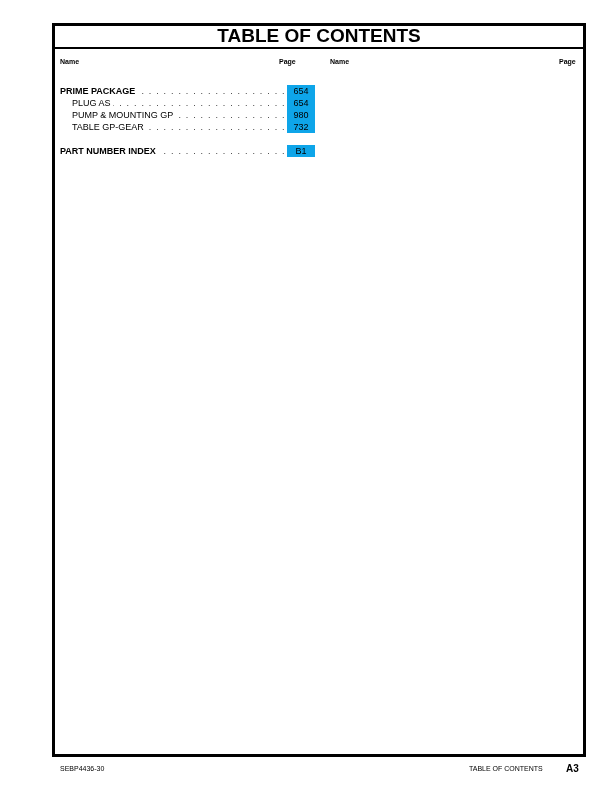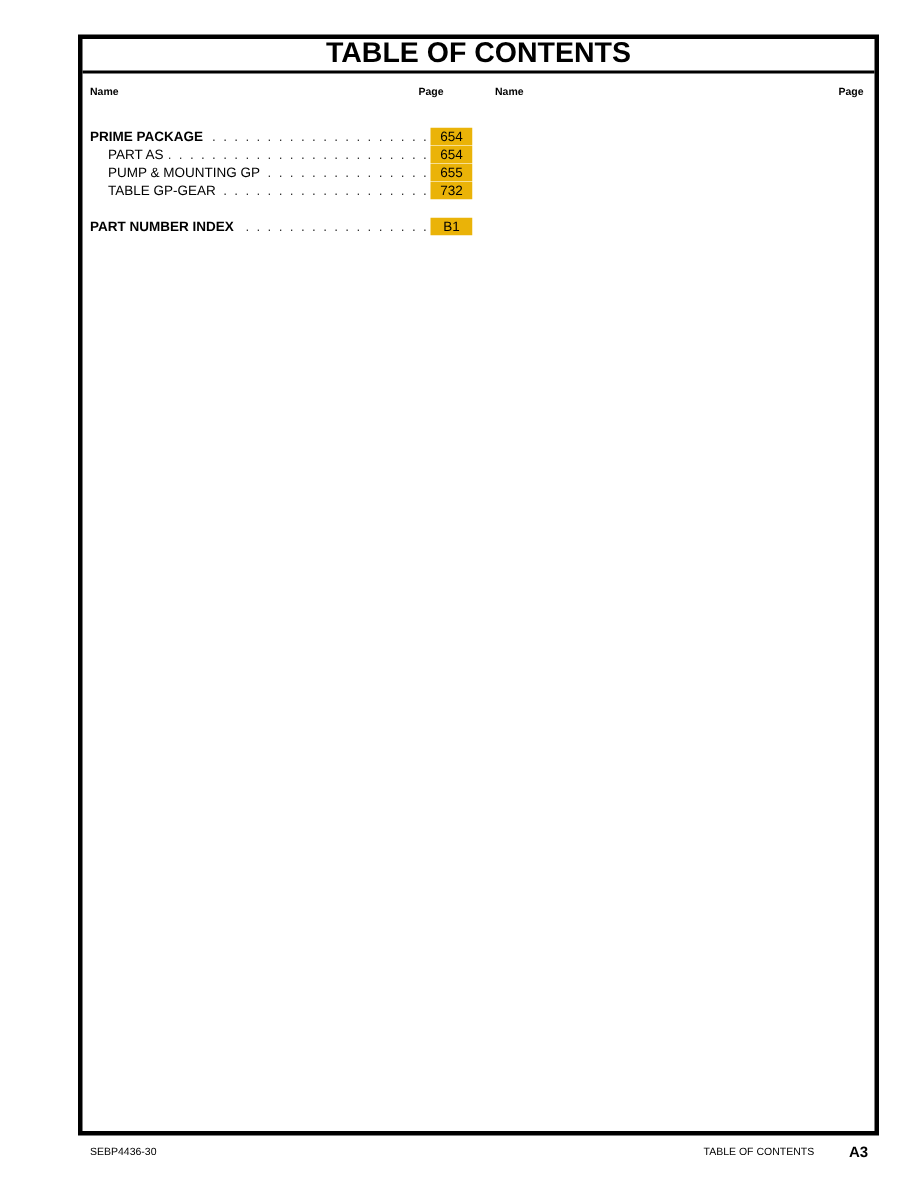--- a/index.html
+++ b/index.html
@@ -7,21 +7,21 @@
     .frame { position: absolute; left: 52px; top: 23px; width: 528px; height: 728px; border: 3px solid #000; }
     .title-bar { position: absolute; left: 0; top: 0; right: 0; height: 21px; border-bottom: 2px solid #000; text-align: center; }
     .title { font-size: 19px; font-weight: bold; line-height: 24px; margin-top: -2px; letter-spacing: 0px; }
     .colhead { position: absolute; top: 32px; font-size: 7px; font-weight: bold; }
     .entries { position: absolute; left: 5px; top: 59px; width: 255px; }
     .entry { position: relative; height: 12px; font-size: 9px; line-height: 12px; white-space: nowrap; overflow: hidden; }
     .entry .name { background: #fff; position: relative; z-index: 1; padding-right: 2px; }
     .entry.main .name { font-weight: bold; }
     .entry.sub .name { padding-left: 12px; }
     .entry .dots { position: absolute; left: 0; right: 30px; top: 0; letter-spacing: 1.2px; color: #333; overflow: hidden; }
-    .entry .page { position: absolute; right: 0; width: 28px; text-align: center; top: 0; background: #eab308; z-index: 1; }
+    .entry .page { position: absolute; right: 0; width: 28px; text-align: center; top: 0; background: #0ea5e9; z-index: 1; }
     .gap { height: 12px; }
     .footer { position: absolute; top: 765px; font-size: 7px; }
     .footer-left { left: 60px; }
     .footer-mid { left: 469px; }
     .footer-page { left: 566px; top: 763px; font-size: 10px; font-weight: bold; }
   </style>
 </head>
 <body>
 
 <div class="frame">
@@ -35,27 +35,27 @@
   <div class="colhead" style="left:504px;">Page</div>
 
   <div class="entries">
     <div class="entry main">
       <span class="dots">. . . . . . . . . . . . . . . . . . . . . . . . . . . . . . . . . . . . . . . . . . . . . . . . . . . . . .</span>
       <span class="name">PRIME PACKAGE</span>
       <span class="page">654</span>
     </div>
     <div class="entry sub">
       <span class="dots">. . . . . . . . . . . . . . . . . . . . . . . . . . . . . . . . . . . . . . . . . . . . . . . . . . . . . .</span>
-      <span class="name">PART AS</span>
+      <span class="name">PLUG AS</span>
       <span class="page">654</span>
     </div>
     <div class="entry sub">
       <span class="dots">. . . . . . . . . . . . . . . . . . . . . . . . . . . . . . . . . . . . . . . . . . . . . . . . . . . . . .</span>
       <span class="name">PUMP &amp; MOUNTING GP</span>
-      <span class="page">655</span>
+      <span class="page">980</span>
     </div>
     <div class="entry sub">
       <span class="dots">. . . . . . . . . . . . . . . . . . . . . . . . . . . . . . . . . . . . . . . . . . . . . . . . . . . . . .</span>
       <span class="name">TABLE GP-GEAR</span>
       <span class="page">732</span>
     </div>
     <div class="gap"></div>
     <div class="entry main">
       <span class="dots">. . . . . . . . . . . . . . . . . . . . . . . . . . . . . . . . . . . . . . . . . . . . . . . . . . . . . .</span>
       <span class="name">PART NUMBER INDEX</span>

